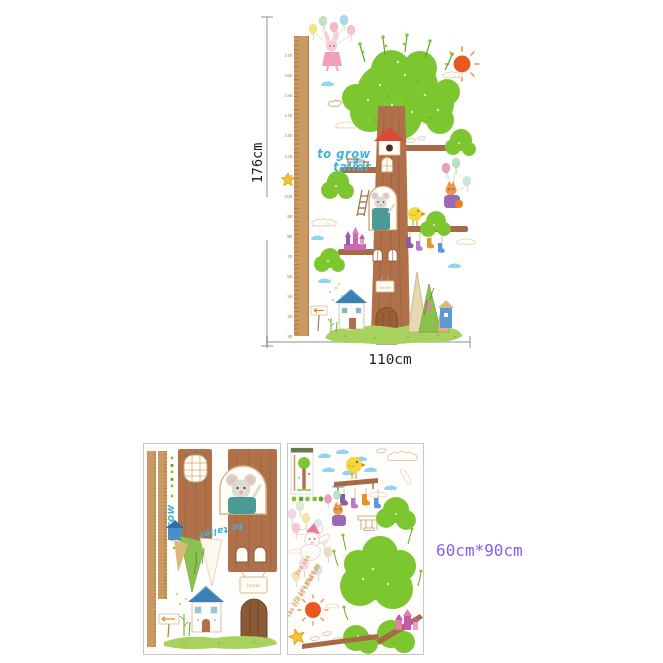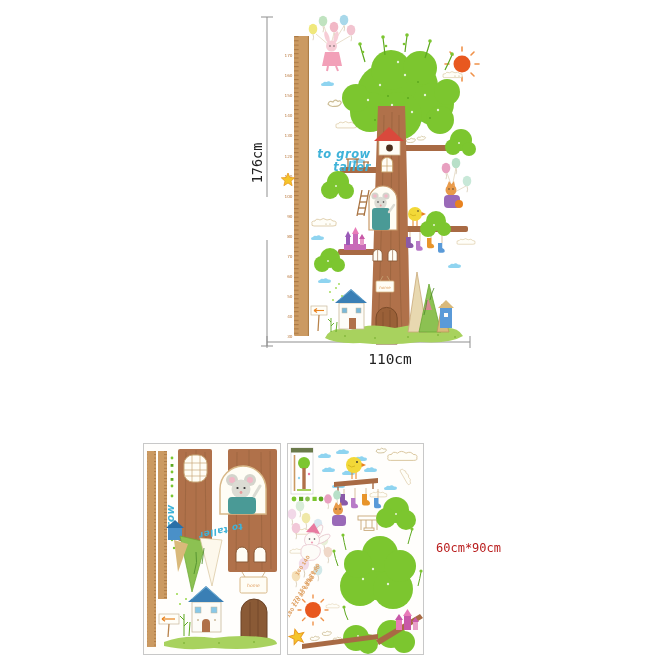--- a/index.html
+++ b/index.html
@@ -4,21 +4,21 @@
 <style>
   html,body{margin:0;padding:0;background:#fff;}
   .canvas{position:relative;width:663px;height:663px;background:#ffffff;overflow:hidden;
           font-family:"DejaVu Sans",sans-serif;}
   svg{display:block;}
   #main-figure{position:absolute;left:0;top:0;}
   .sheet{position:absolute;background:#fffefc;border:1px solid #c8c8c8;}
   #sheet-left{left:143px;top:443px;width:136px;height:210px;}
   #sheet-right{left:287px;top:443px;width:135px;height:210px;}
   .size-label{position:absolute;left:436px;top:541px;
-              font-family:"DejaVu Sans Mono",monospace;font-size:12px;color:#b91c1c;}
+              font-family:"DejaVu Sans Mono",monospace;font-size:16px;color:#8b5cf6;}
   .dim-text{font-family:"DejaVu Sans Mono",monospace;fill:#222;}
   .slogan{font-style:italic;font-weight:bold;fill:#3fb3d9;letter-spacing:.5px;
           font-family:"DejaVu Sans",sans-serif;}
   .sign-text{font-style:italic;fill:#e0a060;font-family:"DejaVu Sans",sans-serif;}
   #ruler-labels text{font-size:4.2px;fill:#b8763a;text-anchor:end;
                      font-family:"DejaVu Sans",sans-serif;}
   .numrow{font-size:5px;font-weight:bold;fill:#e0a468;font-family:"DejaVu Sans",sans-serif;}
 </style>
 </head>
 <body>

